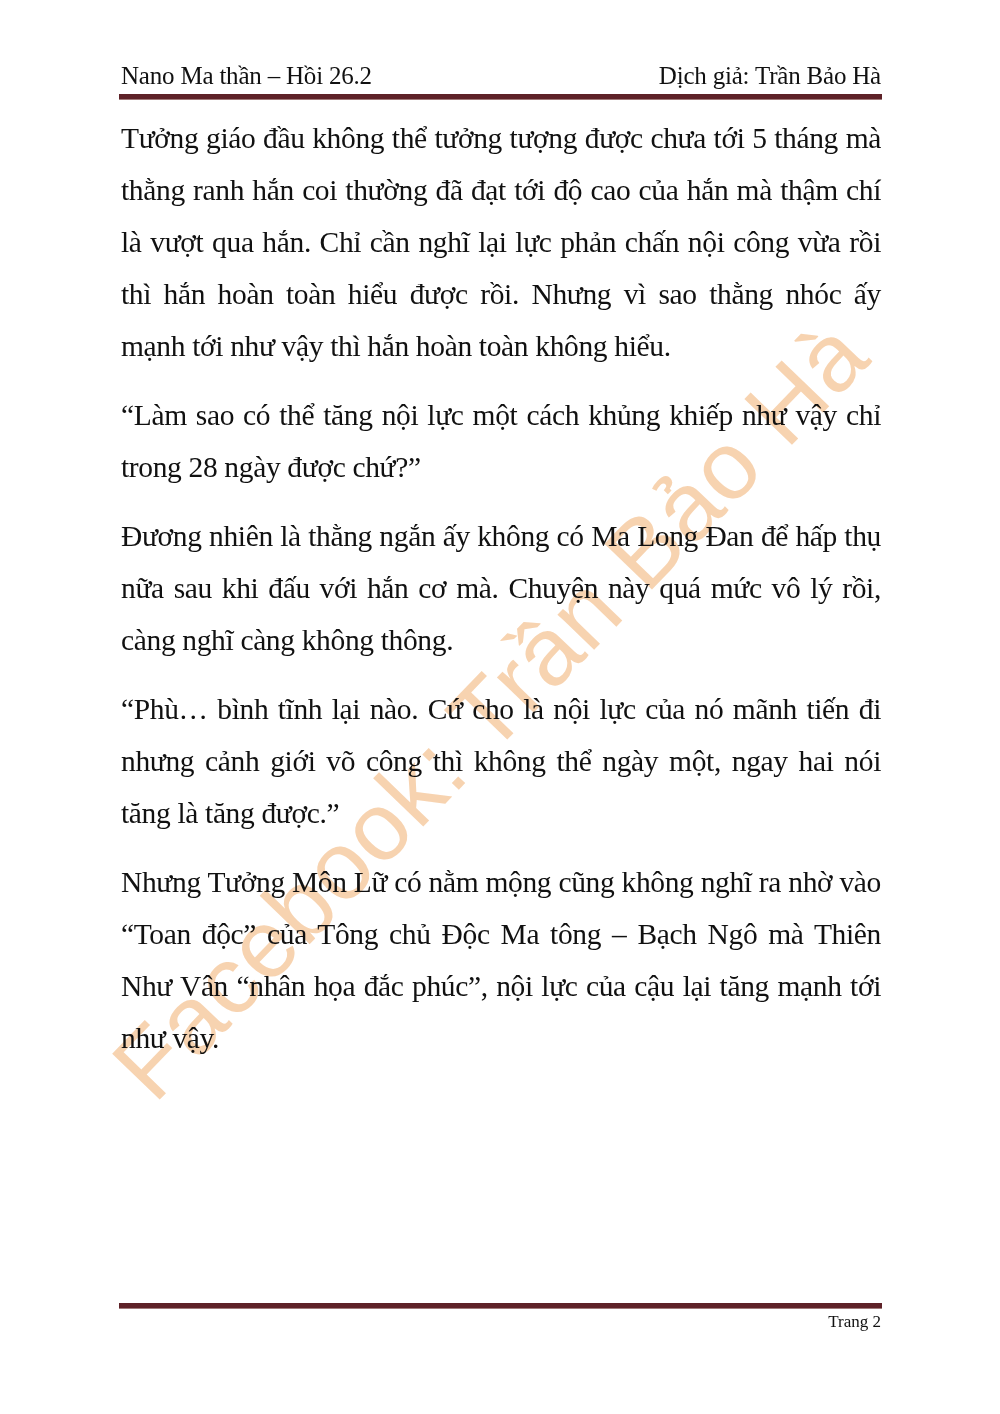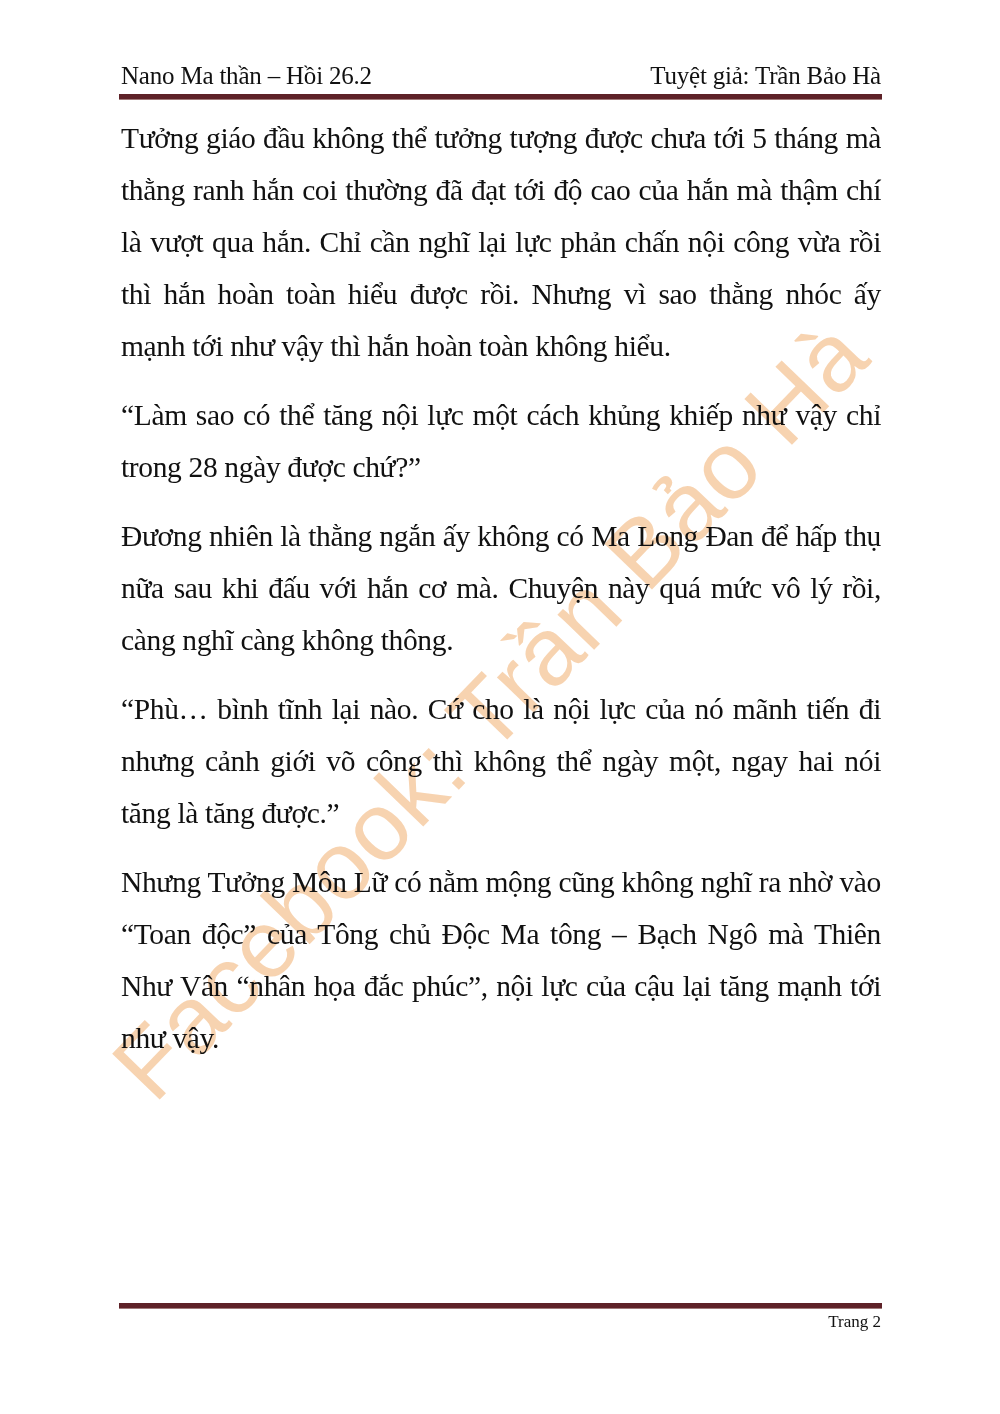--- a/index.html
+++ b/index.html
@@ -83,21 +83,21 @@
       text-align: right;
       font-size: 17px;
       line-height: 20px;
     }
   </style>
 </head>
 <body>
 
 <div class="page-header">
   <span>Nano Ma thần – Hồi 26.2</span>
-  <span>Tuyệt giả: Trần Bảo Hà</span>
+  <span>Dịch giả: Trần Bảo Hà</span>
 </div>
 <div class="header-rule"></div>
 
 <div class="watermark">Facebook: Trần Bảo Hà</div>
 
 <div class="body-text">
   <p class="para">Tưởng giáo đầu không thể tưởng tượng được chưa tới 5 tháng mà thằng ranh hắn coi thường đã đạt tới độ cao của hắn mà thậm chí là vượt qua hắn. Chỉ cần nghĩ lại lực phản chấn nội công vừa rồi thì hắn hoàn toàn hiểu được rồi. Nhưng vì sao thằng nhóc ấy mạnh tới như vậy thì hắn hoàn toàn không hiểu.</p>
   <p class="para">“Làm sao có thể tăng nội lực một cách khủng khiếp như vậy chỉ trong 28 ngày được chứ?”</p>
   <p class="para">Đương nhiên là thằng ngắn ấy không có Ma Long Đan để hấp thụ nữa sau khi đấu với hắn cơ mà. Chuyện này quá mức vô lý rồi, càng nghĩ càng không thông.</p>
   <p class="para">“Phù… bình tĩnh lại nào. Cứ cho là nội lực của nó mãnh tiến đi nhưng cảnh giới võ công thì không thể ngày một, ngay hai nói tăng là tăng được.”</p>

